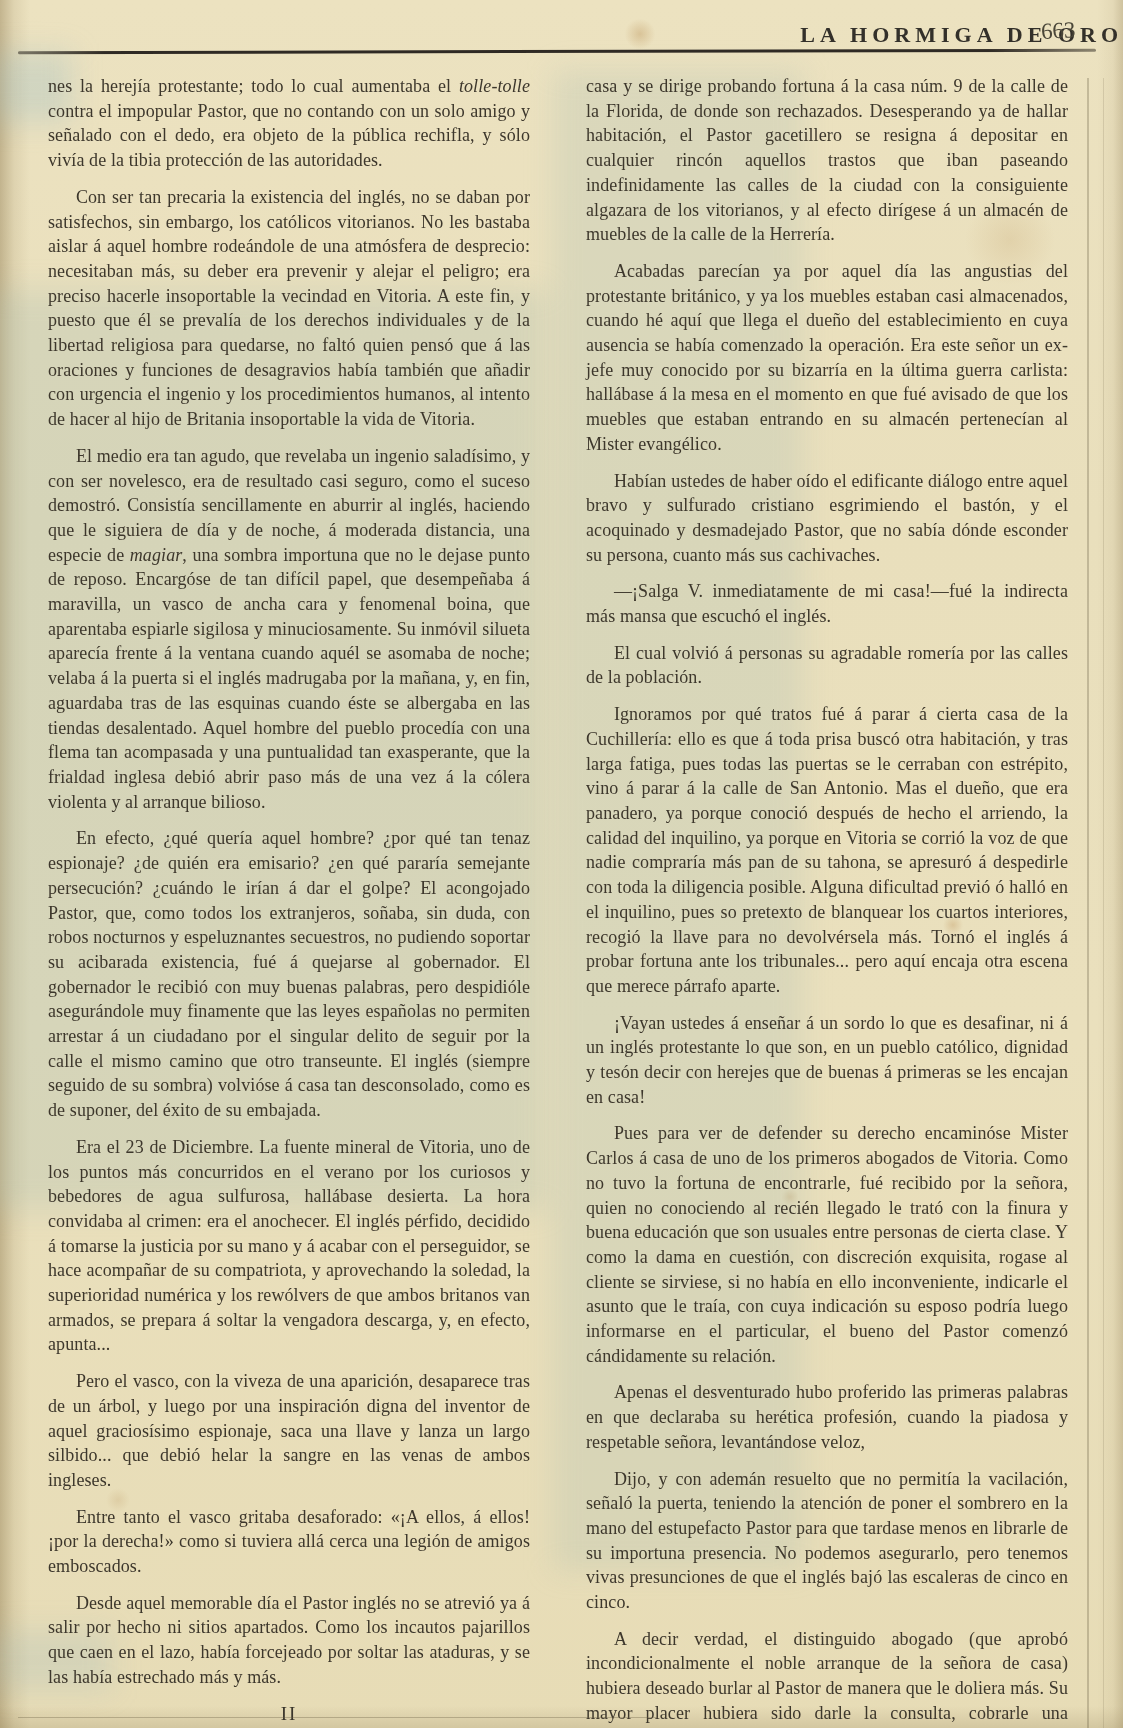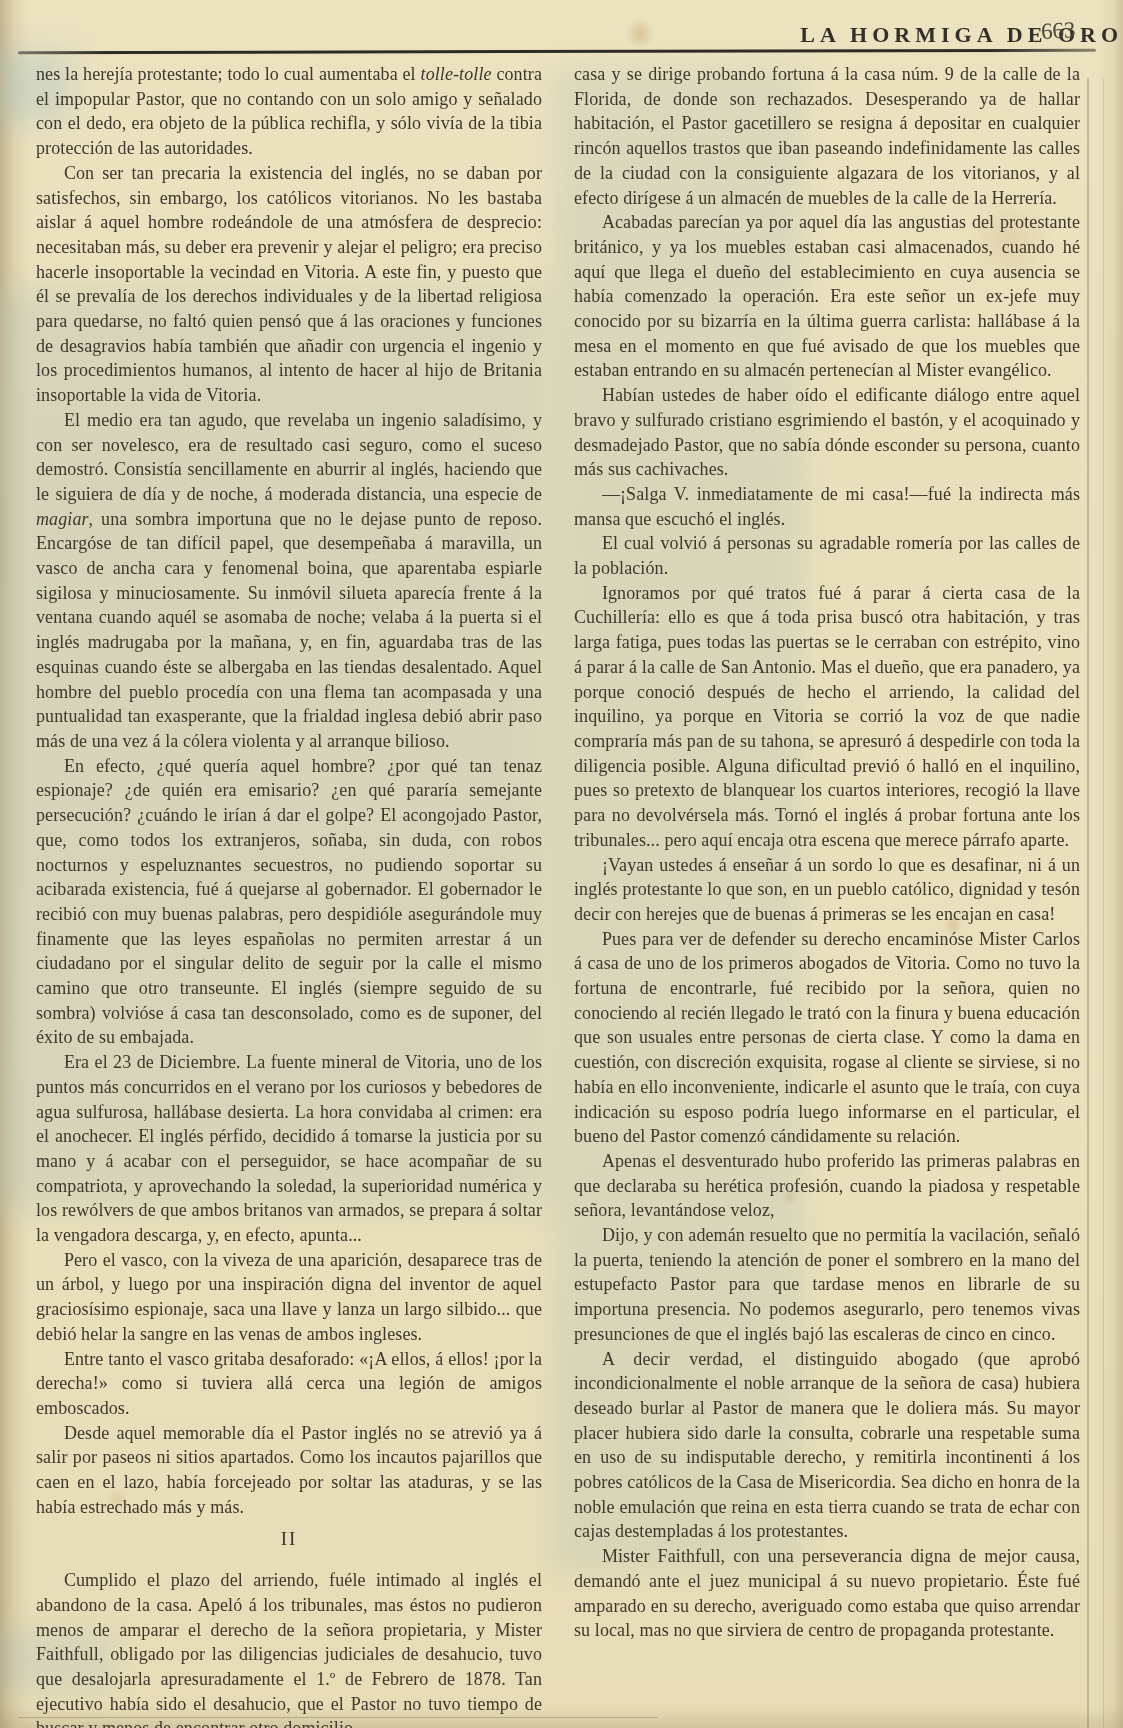--- a/index.html
+++ b/index.html
@@ -55,21 +55,21 @@
   .column {
     position:absolute; top:62px;
     width:506px;
     font-size:18px; line-height:24.7px;
     text-align:justify;
     letter-spacing:.1px;
   }
   .column-left  { left:36px; }
   .column-right { left:574px; }
 
-  .para { margin:0; text-indent:1.55em; }
+  .para { margin:12px; text-indent:1.55em; }
   .para.no-indent { text-indent:0; }
   .section-heading {
     margin:8px 0 16px 0;
     text-align:center; text-indent:0;
     font-size:19px; letter-spacing:2px; color:#3a352b;
   }
   i { font-style:italic; }
 </style>
 </head>
 <body>
@@ -88,21 +88,21 @@
   <div class="header-rule"></div>
 
   <div class="column column-left">
       <p class="para no-indent">nes la herejía protestante; todo lo cual aumentaba el <i>tolle-tolle</i> contra el impopular Pastor, que no contando con un solo amigo y señalado con el dedo, era objeto de la pública rechifla, y sólo vivía de la tibia protección de las autoridades.</p>
       <p class="para">Con ser tan precaria la existencia del inglés, no se daban por satisfechos, sin embargo, los católicos vitorianos. No les bastaba aislar á aquel hombre rodeándole de una atmósfera de desprecio: necesitaban más, su deber era prevenir y alejar el peligro; era preciso hacerle insoportable la vecindad en Vitoria. A este fin, y puesto que él se prevalía de los derechos individuales y de la libertad religiosa para quedarse, no faltó quien pensó que á las oraciones y funciones de desagravios había también que añadir con urgencia el ingenio y los procedimientos humanos, al intento de hacer al hijo de Britania insoportable la vida de Vitoria.</p>
       <p class="para">El medio era tan agudo, que revelaba un ingenio saladísimo, y con ser novelesco, era de resultado casi seguro, como el suceso demostró. Consistía sencillamente en aburrir al inglés, haciendo que le siguiera de día y de noche, á moderada distancia, una especie de <i>magiar</i>, una sombra importuna que no le dejase punto de reposo. Encargóse de tan difícil papel, que desempeñaba á maravilla, un vasco de ancha cara y fenomenal boina, que aparentaba espiarle sigilosa y minuciosamente. Su inmóvil silueta aparecía frente á la ventana cuando aquél se asomaba de noche; velaba á la puerta si el inglés madrugaba por la mañana, y, en fin, aguardaba tras de las esquinas cuando éste se albergaba en las tiendas desalentado. Aquel hombre del pueblo procedía con una flema tan acompasada y una puntualidad tan exasperante, que la frialdad inglesa debió abrir paso más de una vez á la cólera violenta y al arranque bilioso.</p>
       <p class="para">En efecto, ¿qué quería aquel hombre? ¿por qué tan tenaz espionaje? ¿de quién era emisario? ¿en qué pararía semejante persecución? ¿cuándo le irían á dar el golpe? El acongojado Pastor, que, como todos los extranjeros, soñaba, sin duda, con robos nocturnos y espeluznantes secuestros, no pudiendo soportar su acibarada existencia, fué á quejarse al gobernador. El gobernador le recibió con muy buenas palabras, pero despidióle asegurándole muy finamente que las leyes españolas no permiten arrestar á un ciudadano por el singular delito de seguir por la calle el mismo camino que otro transeunte. El inglés (siempre seguido de su sombra) volvióse á casa tan desconsolado, como es de suponer, del éxito de su embajada.</p>
       <p class="para">Era el 23 de Diciembre. La fuente mineral de Vitoria, uno de los puntos más concurridos en el verano por los curiosos y bebedores de agua sulfurosa, hallábase desierta. La hora convidaba al crimen: era el anochecer. El inglés pérfido, decidido á tomarse la justicia por su mano y á acabar con el perseguidor, se hace acompañar de su compatriota, y aprovechando la soledad, la superioridad numérica y los rewólvers de que ambos britanos van armados, se prepara á soltar la vengadora descarga, y, en efecto, apunta...</p>
       <p class="para">Pero el vasco, con la viveza de una aparición, desaparece tras de un árbol, y luego por una inspiración digna del inventor de aquel graciosísimo espionaje, saca una llave y lanza un largo silbido... que debió helar la sangre en las venas de ambos ingleses.</p>
       <p class="para">Entre tanto el vasco gritaba desaforado: «¡A ellos, á ellos! ¡por la derecha!» como si tuviera allá cerca una legión de amigos emboscados.</p>
-      <p class="para">Desde aquel memorable día el Pastor inglés no se atrevió ya á salir por paseos ni sitios apartados. Como los incautos pajarillos que caen en el lazo, había forcejeado por soltar las ataduras, y se las había estrechado más y más.</p>
+      <p class="para">Desde aquel memorable día el Pastor inglés no se atrevió ya á salir por hecho ni sitios apartados. Como los incautos pajarillos que caen en el lazo, había forcejeado por soltar las ataduras, y se las había estrechado más y más.</p>
       <p class="section-heading">II</p>
       <p class="para">Cumplido el plazo del arriendo, fuéle intimado al inglés el abandono de la casa. Apeló á los tribunales, mas éstos no pudieron menos de amparar el derecho de la señora propietaria, y Mister Faithfull, obligado por las diligencias judiciales de desahucio, tuvo que desalojarla apresuradamente el 1.º de Febrero de 1878. Tan ejecutivo había sido el desahucio, que el Pastor no tuvo tiempo de buscar y menos de encontrar otro domicilio.</p>
     </div>
   <div class="column column-right">
       <p class="para no-indent">casa y se dirige probando fortuna á la casa núm. 9 de la calle de la Florida, de donde son rechazados. Desesperando ya de hallar habitación, el Pastor gacetillero se resigna á depositar en cualquier rincón aquellos trastos que iban paseando indefinidamente las calles de la ciudad con la consiguiente algazara de los vitorianos, y al efecto dirígese á un almacén de muebles de la calle de la Herrería.</p>
       <p class="para">Acabadas parecían ya por aquel día las angustias del protestante británico, y ya los muebles estaban casi almacenados, cuando hé aquí que llega el dueño del establecimiento en cuya ausencia se había comenzado la operación. Era este señor un ex-jefe muy conocido por su bizarría en la última guerra carlista: hallábase á la mesa en el momento en que fué avisado de que los muebles que estaban entrando en su almacén pertenecían al Mister evangélico.</p>
       <p class="para">Habían ustedes de haber oído el edificante diálogo entre aquel bravo y sulfurado cristiano esgrimiendo el bastón, y el acoquinado y desmadejado Pastor, que no sabía dónde esconder su persona, cuanto más sus cachivaches.</p>
       <p class="para">—¡Salga V. inmediatamente de mi casa!—fué la indirecta más mansa que escuchó el inglés.</p>
       <p class="para">El cual volvió á personas su agradable romería por las calles de la población.</p>
       <p class="para">Ignoramos por qué tratos fué á parar á cierta casa de la Cuchillería: ello es que á toda prisa buscó otra habitación, y tras larga fatiga, pues todas las puertas se le cerraban con estrépito, vino á parar á la calle de San Antonio. Mas el dueño, que era panadero, ya porque conoció después de hecho el arriendo, la calidad del inquilino, ya porque en Vitoria se corrió la voz de que nadie compraría más pan de su tahona, se apresuró á despedirle con toda la diligencia posible. Alguna dificultad previó ó halló en el inquilino, pues so pretexto de blanquear los cuartos interiores, recogió la llave para no devolvérsela más. Tornó el inglés á probar fortuna ante los tribunales... pero aquí encaja otra escena que merece párrafo aparte.</p>

